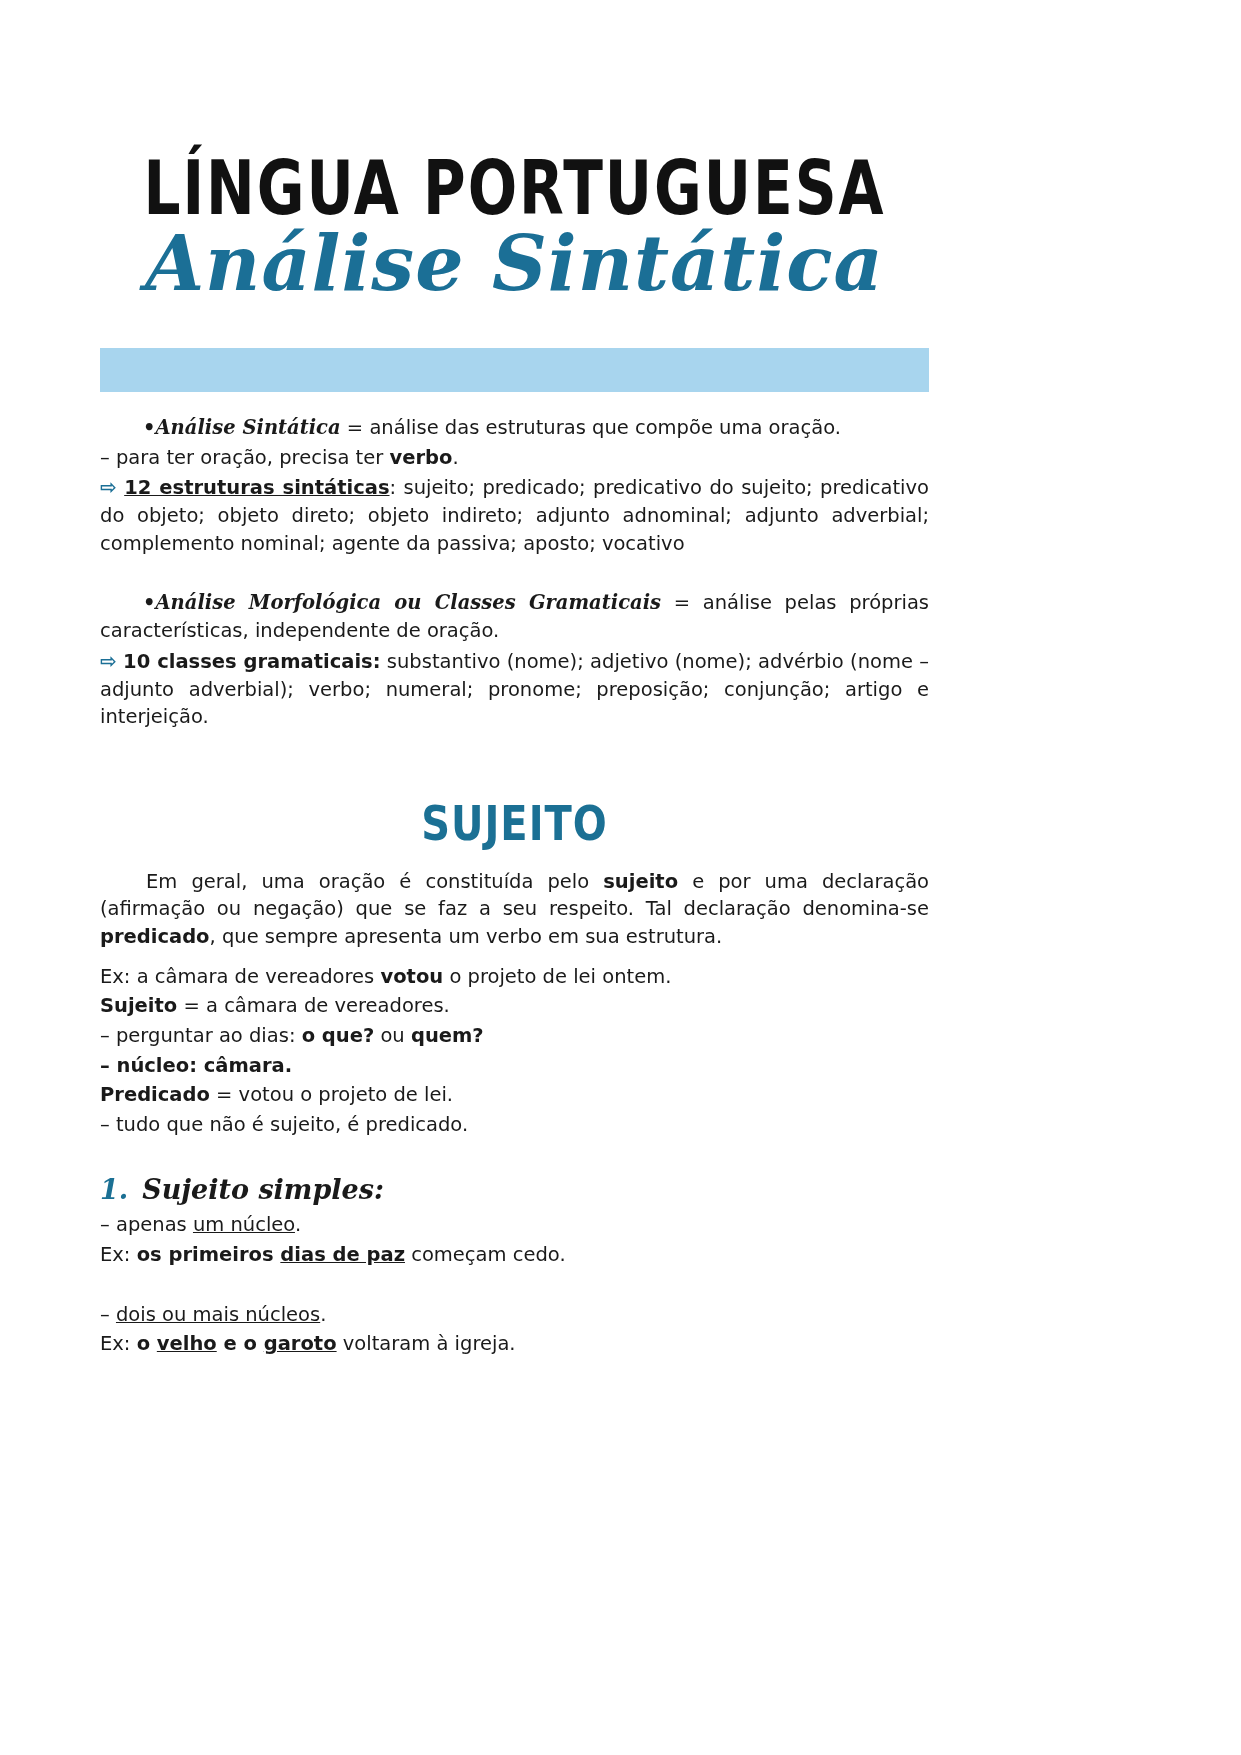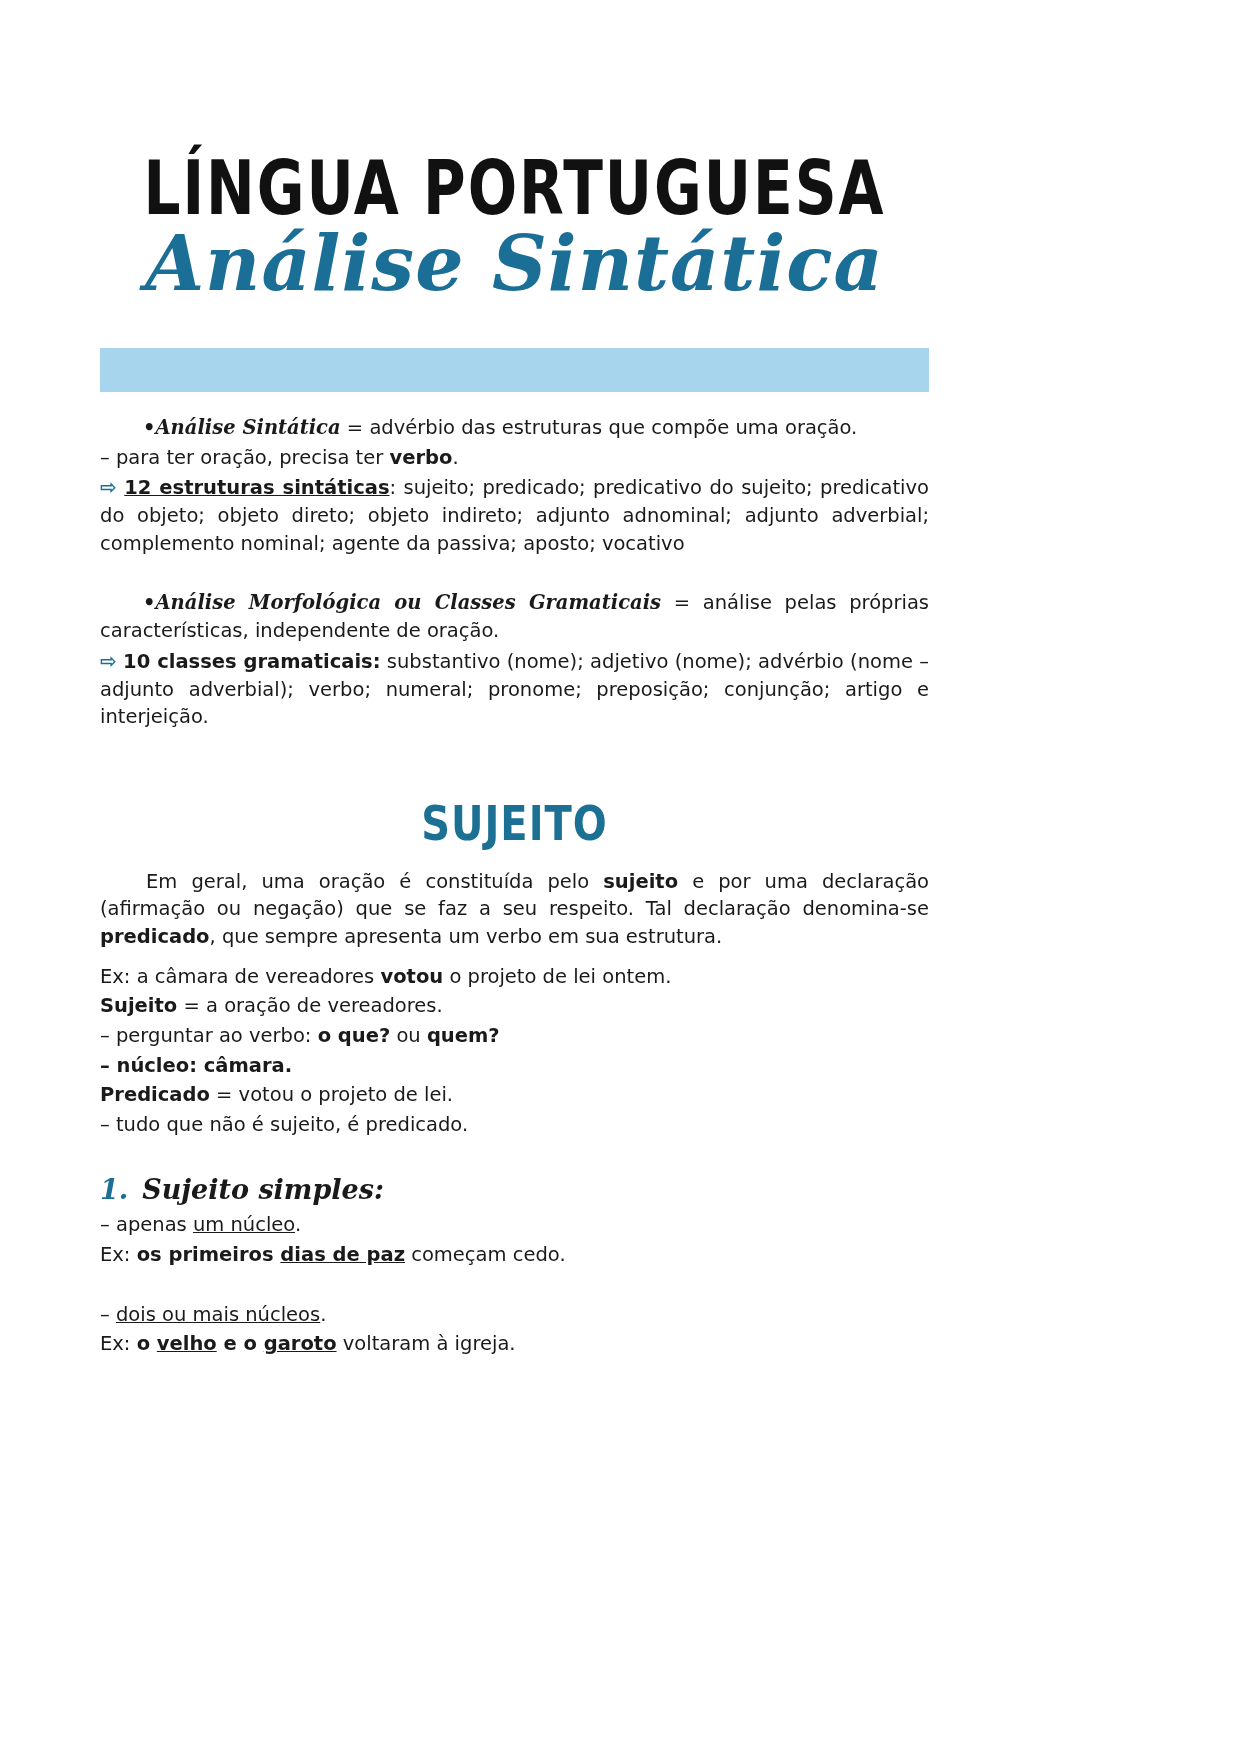--- a/index.html
+++ b/index.html
@@ -121,21 +121,21 @@
   <div class="title-wrap">
     <div class="title-main">LÍNGUA PORTUGUESA</div>
     <div class="title-sub">Análise Sintática</div>
   </div>
 
   <div class="banner"></div>
 
   <div class="content">
 
     <p>
-      <span class="script">•Análise Sintática</span><span> = advérbio das estruturas que compõe uma oração.</span>
+      <span class="script">•Análise Sintática</span><span> = análise das estruturas que compõe uma oração.</span>
     </p>
 
     <p>
       <span>– para ter oração, precisa ter </span><span class="b">verbo</span><span>.</span>
     </p>
 
     <p class="justify">
       <span class="arrow">⇨</span>
       <span class="bu">12 estruturas sintáticas</span><span>: sujeito; predicado; predicativo do sujeito; predicativo do objeto; objeto direto; objeto indireto; adjunto adnominal; adjunto adverbial; complemento nominal; agente da passiva; aposto; vocativo</span>
     </p>
@@ -160,25 +160,25 @@
     </p>
 
 
     <div class="gap-sm"></div>
 
     <p>
       <span>Ex: a câmara de vereadores </span><span class="b">votou</span><span> o projeto de lei ontem.</span>
     </p>
 
     <p>
-      <span class="b">Sujeito</span><span> = a oração de vereadores.</span>
-    </p>
-
-    <p>
-      <span>– perguntar ao verbo: </span><span class="b">o que?</span><span> ou </span><span class="b">quem?</span>
+      <span class="b">Sujeito</span><span> = a câmara de vereadores.</span>
+    </p>
+
+    <p>
+      <span>– perguntar ao dias: </span><span class="b">o que?</span><span> ou </span><span class="b">quem?</span>
     </p>
 
     <p class="b">– núcleo: câmara.</p>
 
     <p>
       <span class="b">Predicado</span><span> = votou o projeto de lei.</span>
     </p>
 
     <p>– tudo que não é sujeito, é predicado.</p>
 

